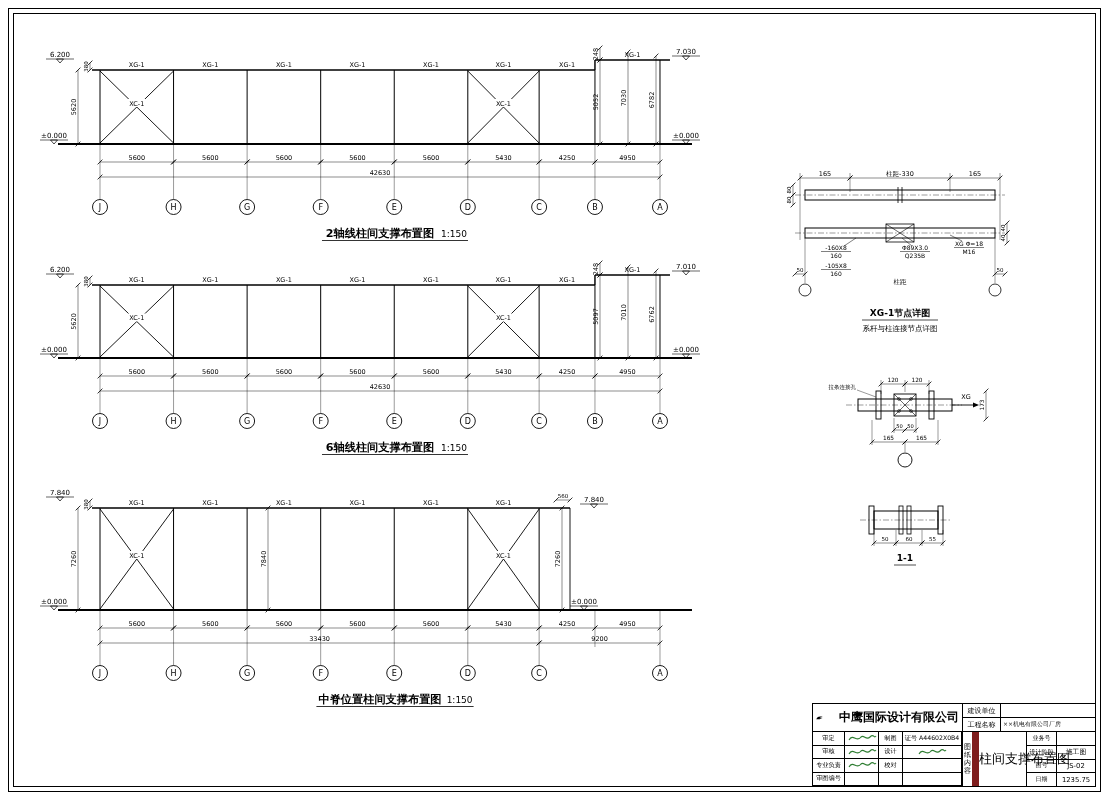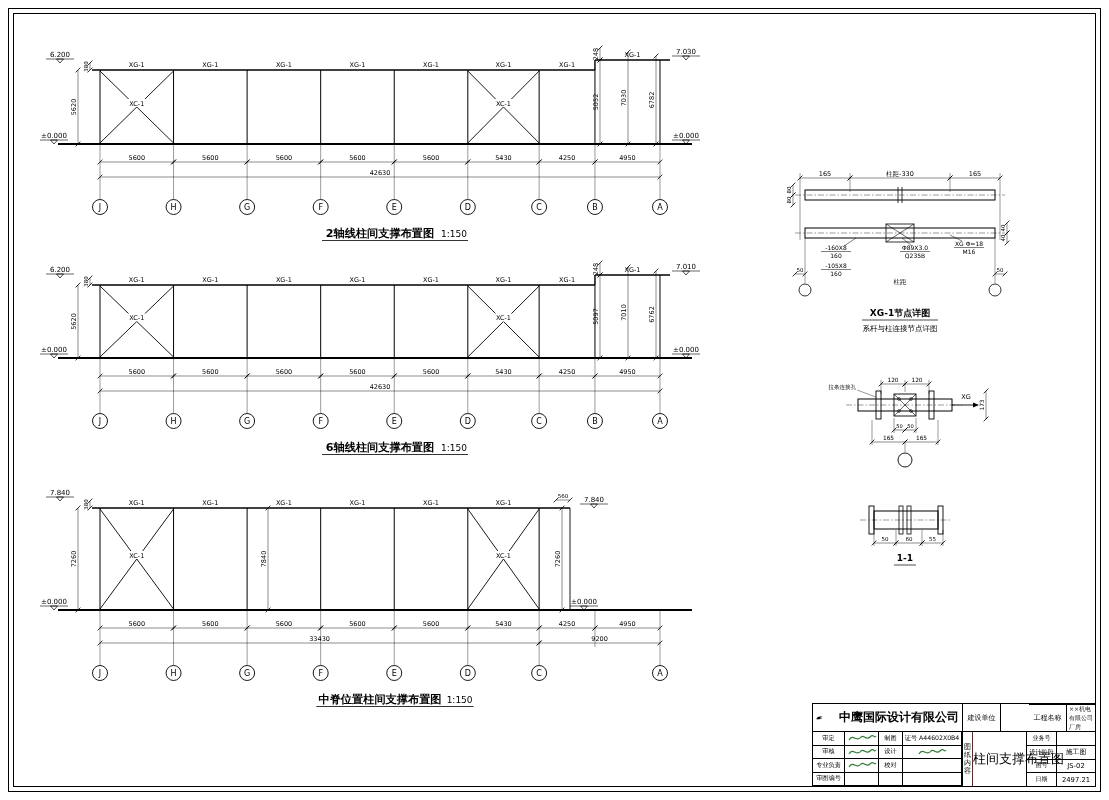--- a/index.html
+++ b/index.html
@@ -6,30 +6,30 @@
   body{background:#fff;font-family:"Liberation Sans",sans-serif}
   .sheet{position:relative;width:1109px;height:800px;background:#fff;overflow:hidden}
   .frame-outer{position:absolute;left:8px;top:8px;right:8px;bottom:8px;border:1.6px solid #000;pointer-events:none}
   .frame-inner{position:absolute;left:13px;top:13px;right:13px;bottom:13px;border:0.8px solid #000;pointer-events:none}
   svg#cad{position:absolute;left:0;top:0}
   svg text{font-family:"DejaVu Sans","Liberation Sans",sans-serif}
   
   .tb{position:absolute;right:13px;bottom:13px;width:284px;height:84px;border:1.4px solid #000;background:#fff;display:flex;flex-direction:column;font-family:"DejaVu Sans","Liberation Sans",sans-serif;color:#000}
   .tb-top{display:flex;height:28px;border-bottom:1px solid #000}
   .tb-company{width:150px;border-right:1px solid #000;display:flex;align-items:center;gap:16px;padding:0 3px;font-weight:bold;font-size:12px;white-space:nowrap;overflow:hidden}
-  .tb-client{flex:1;display:flex;flex-direction:row}
+  .tb-client{flex:1;display:flex;flex-direction:column}
   .tb-client .row{flex:1;display:flex;align-items:stretch}
   .tb-client .row + .row{border-top:1px solid #000}
   .tb-client .lbl{width:38px;border-right:1px solid #000;font-size:7px;display:flex;align-items:center;justify-content:center}
   .tb-client .val{flex:1;font-size:6px;display:flex;align-items:center;padding-left:2px;color:#222;overflow:hidden}
   .tb-bottom{flex:1;display:flex;min-height:0}
   .tb-signs{width:150px;border-right:1px solid #000;display:grid;grid-template-columns:32px 34px 24px 1fr;grid-auto-rows:1fr;overflow:hidden}
   .tb-signs .cell{border-right:1px solid #000;border-bottom:1px solid #000;font-size:6.2px;display:flex;align-items:center;justify-content:center;overflow:hidden;white-space:nowrap}
   .tb-content{width:64px;border-right:1px solid #000;display:flex;align-items:stretch}
-  .tb-content .lbl2{width:18px;border-right:1px solid #7f1d1d;font-size:7px;line-height:1.15;display:flex;align-items:center;justify-content:center;text-align:left;word-break:break-all;padding:1px}
+  .tb-content .lbl2{width:18px;border-right:7px solid #7f1d1d;font-size:7px;line-height:1.15;display:flex;align-items:center;justify-content:center;text-align:left;word-break:break-all;padding:1px}
   .tb-content .cval{flex:1;font-size:13px;display:flex;align-items:center;justify-content:center;text-align:center;word-break:keep-all}
   .tb-meta{flex:1;display:flex;flex-direction:column}
   .tb-meta .mrow{flex:1;display:flex;border-bottom:1px solid #000}
   .tb-meta .mrow:last-child{border-bottom:none}
   .tb-meta .ml{width:30px;border-right:1px solid #000;font-size:6px;display:flex;align-items:center;justify-content:center;white-space:nowrap}
   .tb-meta .mv{flex:1;font-size:6.8px;display:flex;align-items:center;justify-content:center;white-space:nowrap}
 </style>
 </head>
 <body>
 
@@ -679,18 +679,18 @@
           <div class="mrow">
             <div class="ml">设计阶段</div>
             <div class="mv">施工图</div>
           </div>
           <div class="mrow">
             <div class="ml">图号</div>
             <div class="mv">JS-02</div>
           </div>
           <div class="mrow">
             <div class="ml">日期</div>
-            <div class="mv">2497.21</div>
+            <div class="mv">1235.75</div>
           </div>
         </div>
     </div>
   </div>
 </div>
 
 </body></html>

